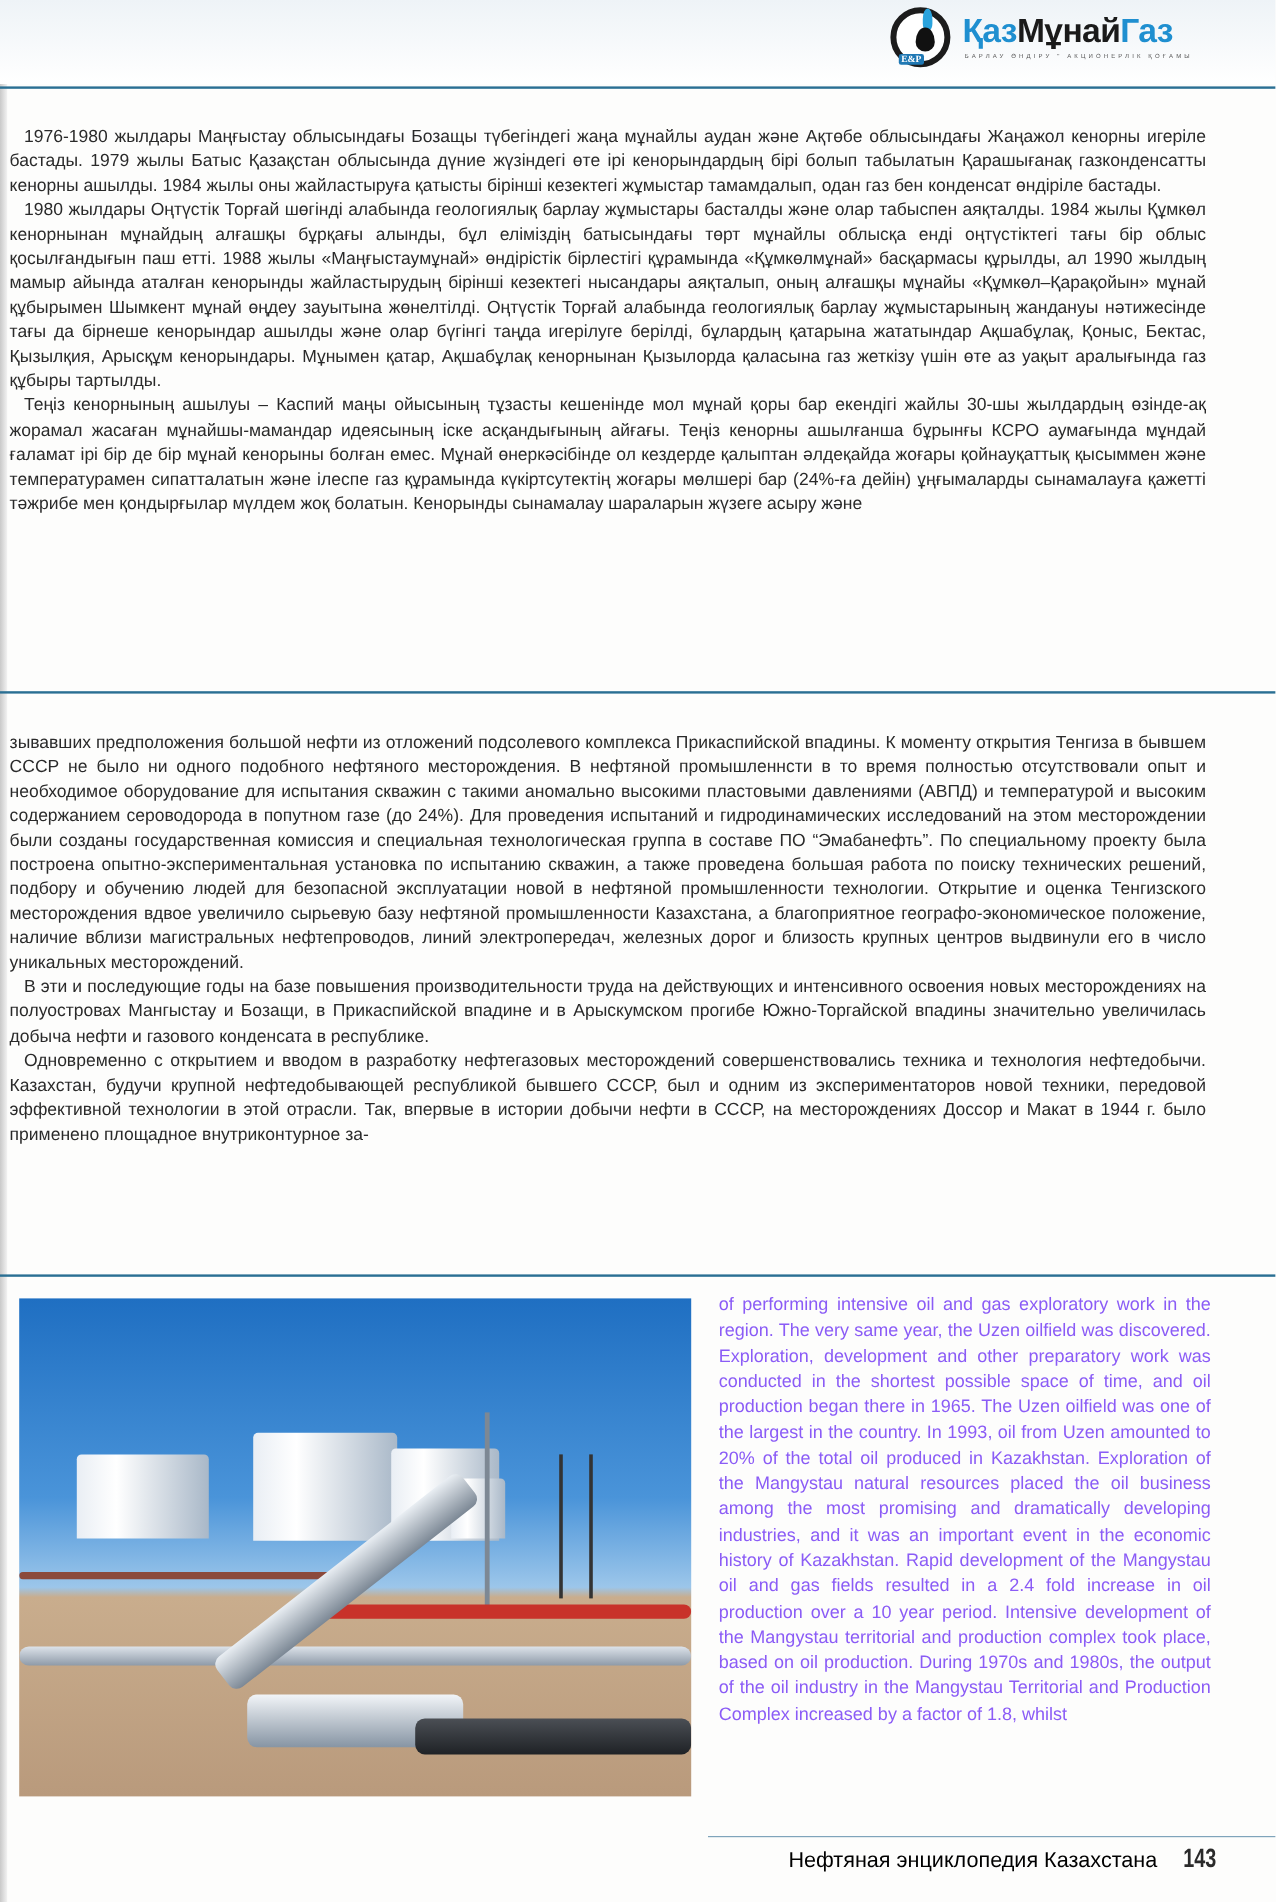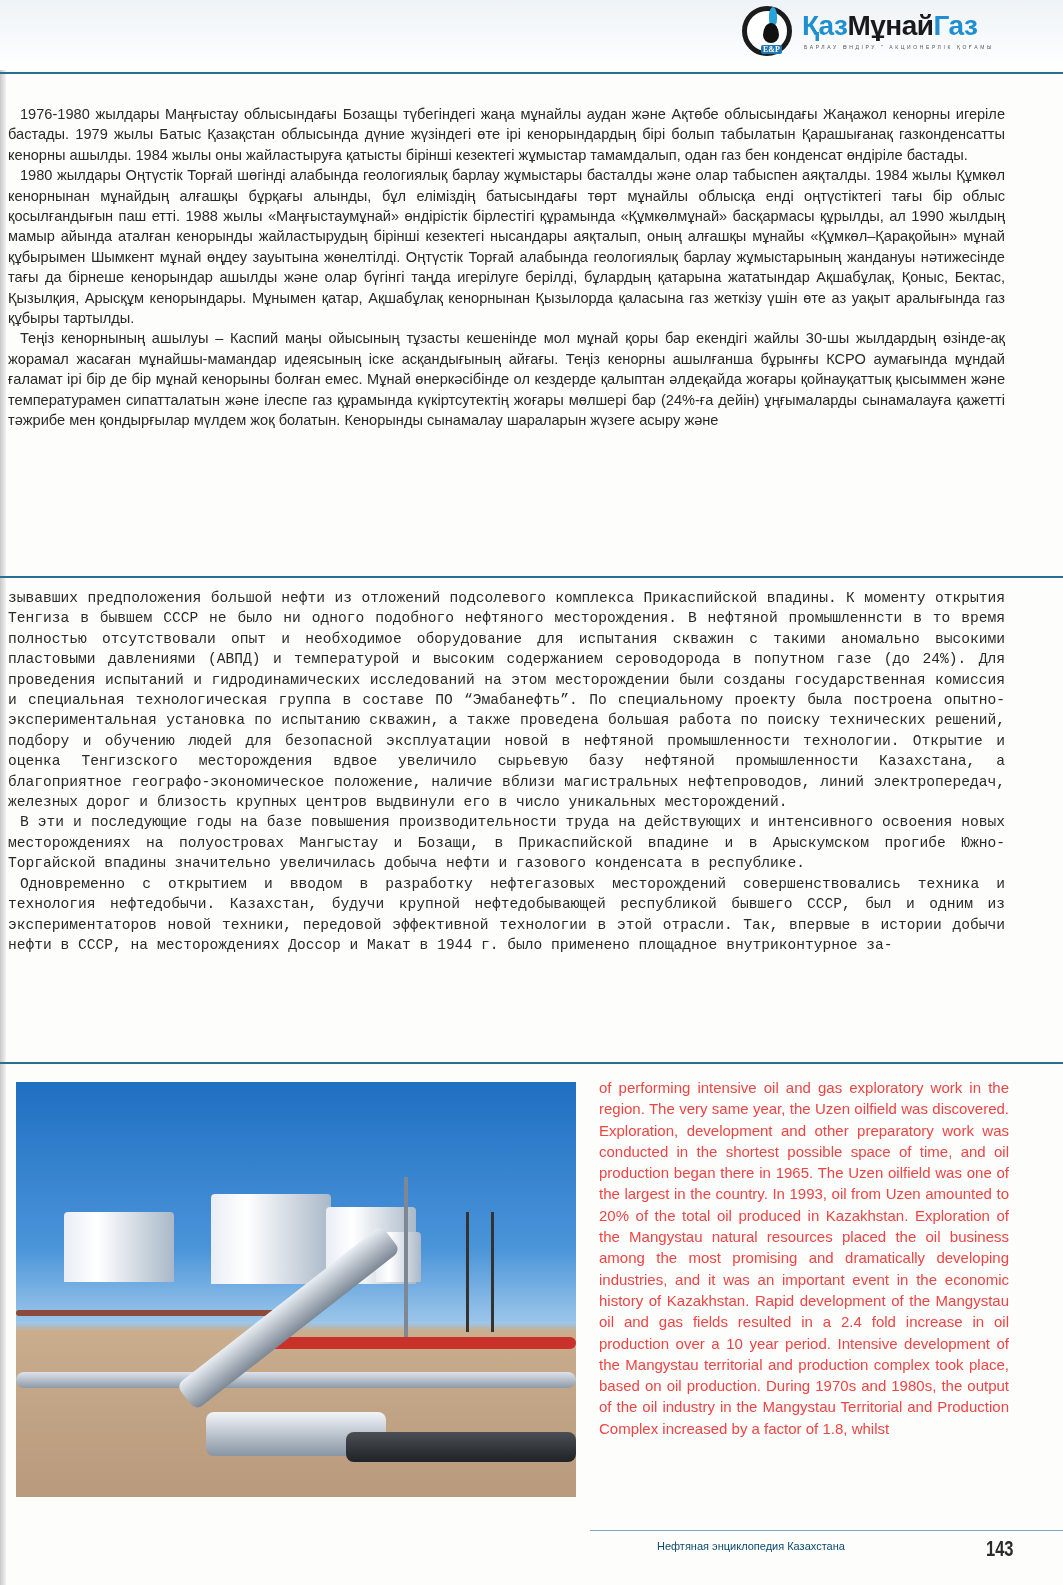--- a/index.html
+++ b/index.html
@@ -28,21 +28,21 @@
   }
   .logo-drop {
     position: absolute; left: 16px; top: 12px; width: 16px; height: 20px;
     background: #111; border-radius: 50% 50% 50% 50% / 60% 60% 40% 40%;
   }
   .logo-flame {
     position: absolute; left: 22px; top: -4px; width: 8px; height: 18px;
     background: #2aa3dd; border-radius: 50% 50% 30% 30%;
   }
   .logo-ep {
-    position: absolute; left: 14px; top: 34px; font-size: 8px; font-weight: bold;
+    position: absolute; left: 2px; top: 34px; font-size: 8px; font-weight: bold;
     color: #fff; background: #1f78b4; padding: 0 2px; border-radius: 2px;
     font-family: "Liberation Serif", serif;
   }
   .logo-name {
     position: absolute; left: 60px; top: 6px; font-size: 28px; font-weight: bold; letter-spacing: -0.5px;
   }
   .logo-name .c1 { color: #1f8fd0; }
   .logo-name .c2 { color: #1a1a1a; }
   .logo-name .c3 { color: #1f8fd0; }
   .logo-tag {
@@ -53,23 +53,23 @@
   .section p { margin: 0; }
   .section p.indent { text-indent: 12px; }
   .photo {
     position: absolute; left: 16px; top: 1082px; width: 560px; height: 415px; overflow: hidden;
     background: linear-gradient(180deg, #1f6fc2 0%, #4a94d9 40%, #9cc6ea 58%, #c9ad8d 60%, #b99a7c 100%);
   }
   .tank { position: absolute; background: linear-gradient(90deg, #e9eef4 0%, #ffffff 30%, #a9b8c8 100%); border-radius: 4px 4px 0 0; }
   .pipe { position: absolute; border-radius: 8px; }
   .english {
     position: absolute; left: 599px; top: 1077px; width: 410px; font-size: 15px; line-height: 21.3px;
-    text-align: justify; color: #ef4444;
+    text-align: justify; color: #8b5cf6;
   }
-  .footer-title { position: absolute; left: 657px; top: 1540px; font-size: 11px; color: #0c4a6e; }
+  .footer-title { position: absolute; left: 657px; top: 1540px; font-size: 18px; color: #000000; }
   .page-num { position: absolute; left: 986px; top: 1536px; font-size: 22px; font-weight: bold; color: #2a2a2a; transform: scaleX(0.75); transform-origin: left; }
 </style>
 </head>
 <body>
 
 <div class="gutter"></div>
 <div class="header-band"></div>
 
 <div class="logo">
   <div class="logo-ring">
@@ -86,21 +86,21 @@
 <div class="rule" style="top:72px;"></div>
 
 <div class="section" style="top:104px;">
   <p class="indent">1976-1980 жылдары Маңғыстау облысындағы Бозащы түбегіндегі жаңа мұнайлы аудан және Ақтөбе облысындағы Жаңажол кенорны игеріле бастады. 1979 жылы Батыс Қазақстан облысында дүние жүзіндегі өте ірі кенорындардың бірі болып табылатын Қарашығанақ газконденсатты кенорны ашылды. 1984 жылы оны жайластыруға қатысты бірінші кезектегі жұмыстар тамамдалып, одан газ бен конденсат өндіріле бастады.</p>
   <p class="indent">1980 жылдары Оңтүстік Торғай шөгінді алабында геологиялық барлау жұмыстары басталды және олар табыспен аяқталды. 1984 жылы Құмкөл кенорнынан мұнайдың алғашқы бұрқағы алынды, бұл еліміздің батысындағы төрт мұнайлы облысқа енді оңтүстіктегі тағы бір облыс қосылғандығын паш етті. 1988 жылы «Маңғыстаумұнай» өндірістік бірлестігі құрамында «Құмкөлмұнай» басқармасы құрылды, ал 1990 жылдың мамыр айында аталған кенорынды жайластырудың бірінші кезектегі нысандары аяқталып, оның алғашқы мұнайы «Құмкөл–Қарақойын» мұнай құбырымен Шымкент мұнай өңдеу зауытына жөнелтілді. Оңтүстік Торғай алабында геологиялық барлау жұмыстарының жандануы нәтижесінде тағы да бірнеше кенорындар ашылды және олар бүгінгі таңда игерілуге берілді, бұлардың қатарына жататындар Ақшабұлақ, Қоныс, Бектас, Қызылқия, Арысқұм кенорындары. Мұнымен қатар, Ақшабұлақ кенорнынан Қызылорда қаласына газ жеткізу үшін өте аз уақыт аралығында газ құбыры тартылды.</p>
   <p class="indent">Теңіз кенорнының ашылуы – Каспий маңы ойысының тұзасты кешенінде мол мұнай қоры бар екендігі жайлы 30-шы жылдардың өзінде-ақ жорамал жасаған мұнайшы-мамандар идеясының іске асқандығының айғағы. Теңіз кенорны ашылғанша бұрынғы КСРО аумағында мұндай ғаламат ірі бір де бір мұнай кенорыны болған емес. Мұнай өнеркәсібінде ол кездерде қалыптан әлдеқайда жоғары қойнауқаттық қысыммен және температурамен сипатталатын және ілеспе газ құрамында күкіртсутектің жоғары мөлшері бар (24%-ға дейін) ұңғымаларды сынамалауға қажетті тәжрибе мен қондырғылар мүлдем жоқ болатын. Кенорынды сынамалау шараларын жүзеге асыру және</p>
 </div>
 
 <div class="rule" style="top:576px;"></div>
 
-<div class="section" style="top:588px;font-family:Liberation Mono, monospace;">
+<div class="section" style="top:609px;">
   <p>зывавших предположения большой нефти из отложений подсолевого комплекса Прикаспийской впадины. К моменту открытия Тенгиза в бывшем СССР не было ни одного подобного нефтяного месторождения. В нефтяной промышленнсти в то время полностью отсутствовали опыт и необходимое оборудование для испытания скважин с такими аномально высокими пластовыми давлениями (АВПД) и температурой и высоким содержанием сероводорода в попутном газе (до 24%). Для проведения испытаний и гидродинамических исследований на этом месторождении были созданы государственная комиссия и специальная технологическая группа в составе ПО “Эмабанефть”. По специальному проекту была построена опытно-экспериментальная установка по испытанию скважин, а также проведена большая работа по поиску технических решений, подбору и обучению людей для безопасной эксплуатации новой в нефтяной промышленности технологии. Открытие и оценка Тенгизского месторождения вдвое увеличило сырьевую базу нефтяной промышленности Казахстана, а благоприятное географо-экономическое положение, наличие вблизи магистральных нефтепроводов, линий электропередач, железных дорог и близость крупных центров выдвинули его в число уникальных месторождений.</p>
   <p class="indent">В эти и последующие годы на базе повышения производительности труда на действующих и интенсивного освоения новых месторождениях на полуостровах Мангыстау и Бозащи, в Прикаспийской впадине и в Арыскумском прогибе Южно-Торгайской впадины значительно увеличилась добыча нефти и газового конденсата в республике.</p>
   <p class="indent">Одновременно с открытием и вводом в разработку нефтегазовых месторождений совершенствовались техника и технология нефтедобычи. Казахстан, будучи крупной нефтедобывающей республикой бывшего СССР, был и одним из экспериментаторов новой техники, передовой эффективной технологии в этой отрасли. Так, впервые в истории добычи нефти в СССР, на месторождениях Доссор и Макат в 1944 г. было применено площадное внутриконтурное за-</p>
 </div>
 
 <div class="rule" style="top:1062px;"></div>
 
 <div class="photo">
   <div class="tank" style="left:48px; top:130px; width:110px; height:70px;"></div>
   <div class="tank" style="left:195px; top:112px; width:120px; height:90px;"></div>

